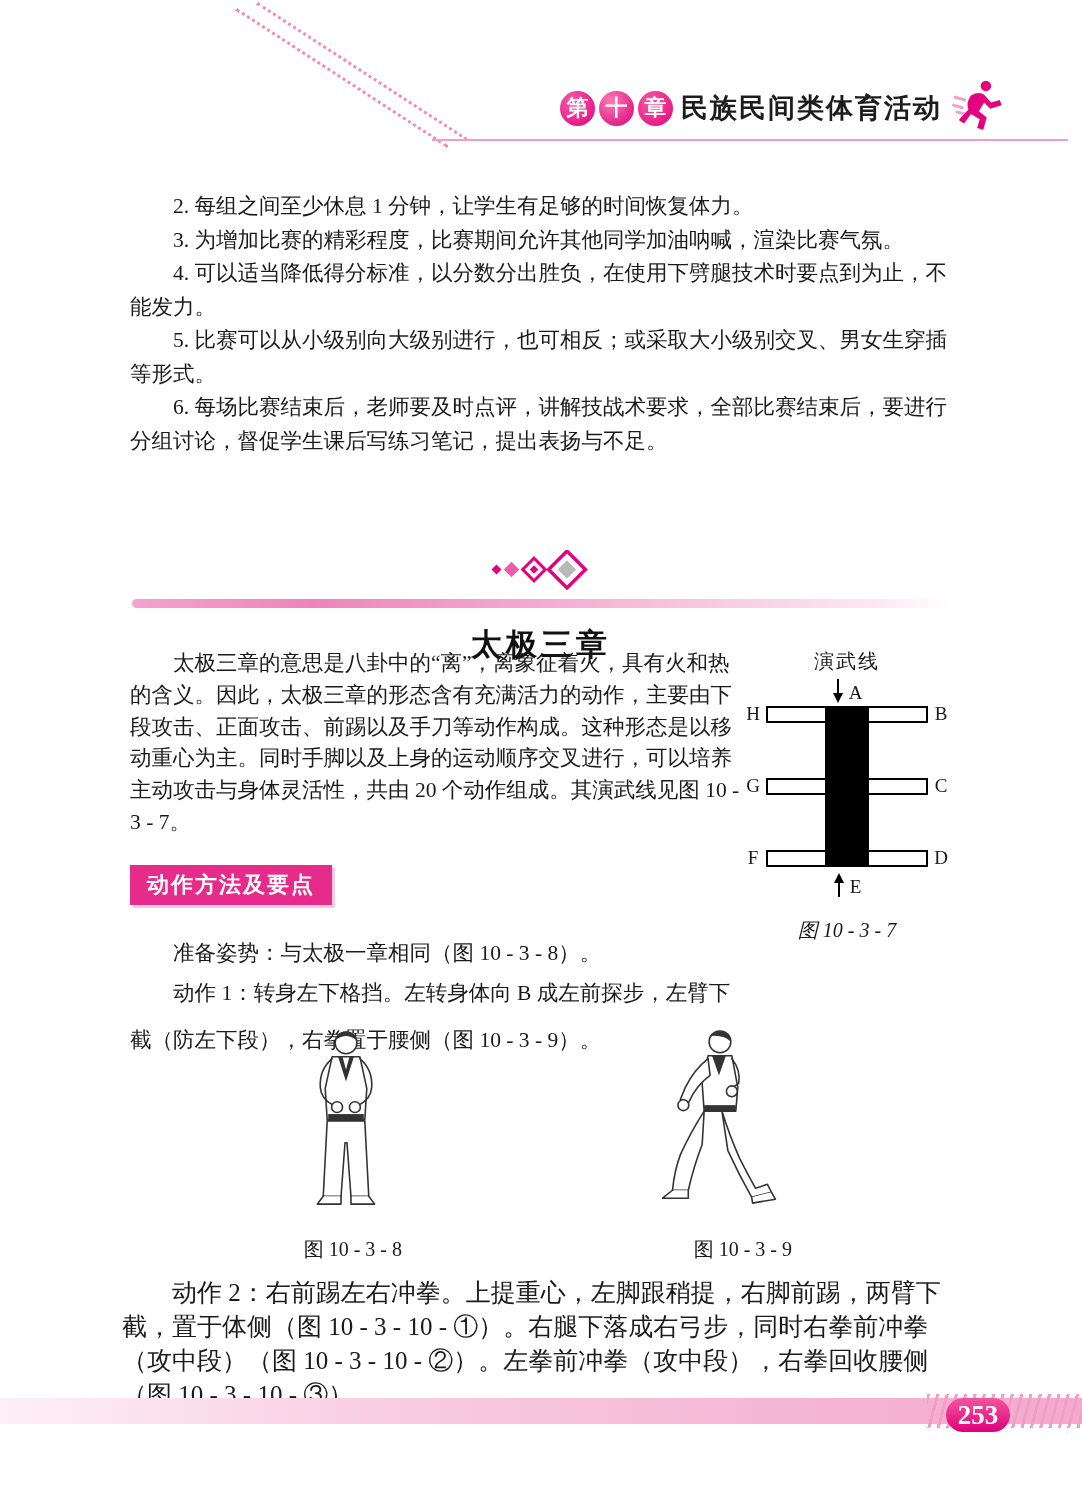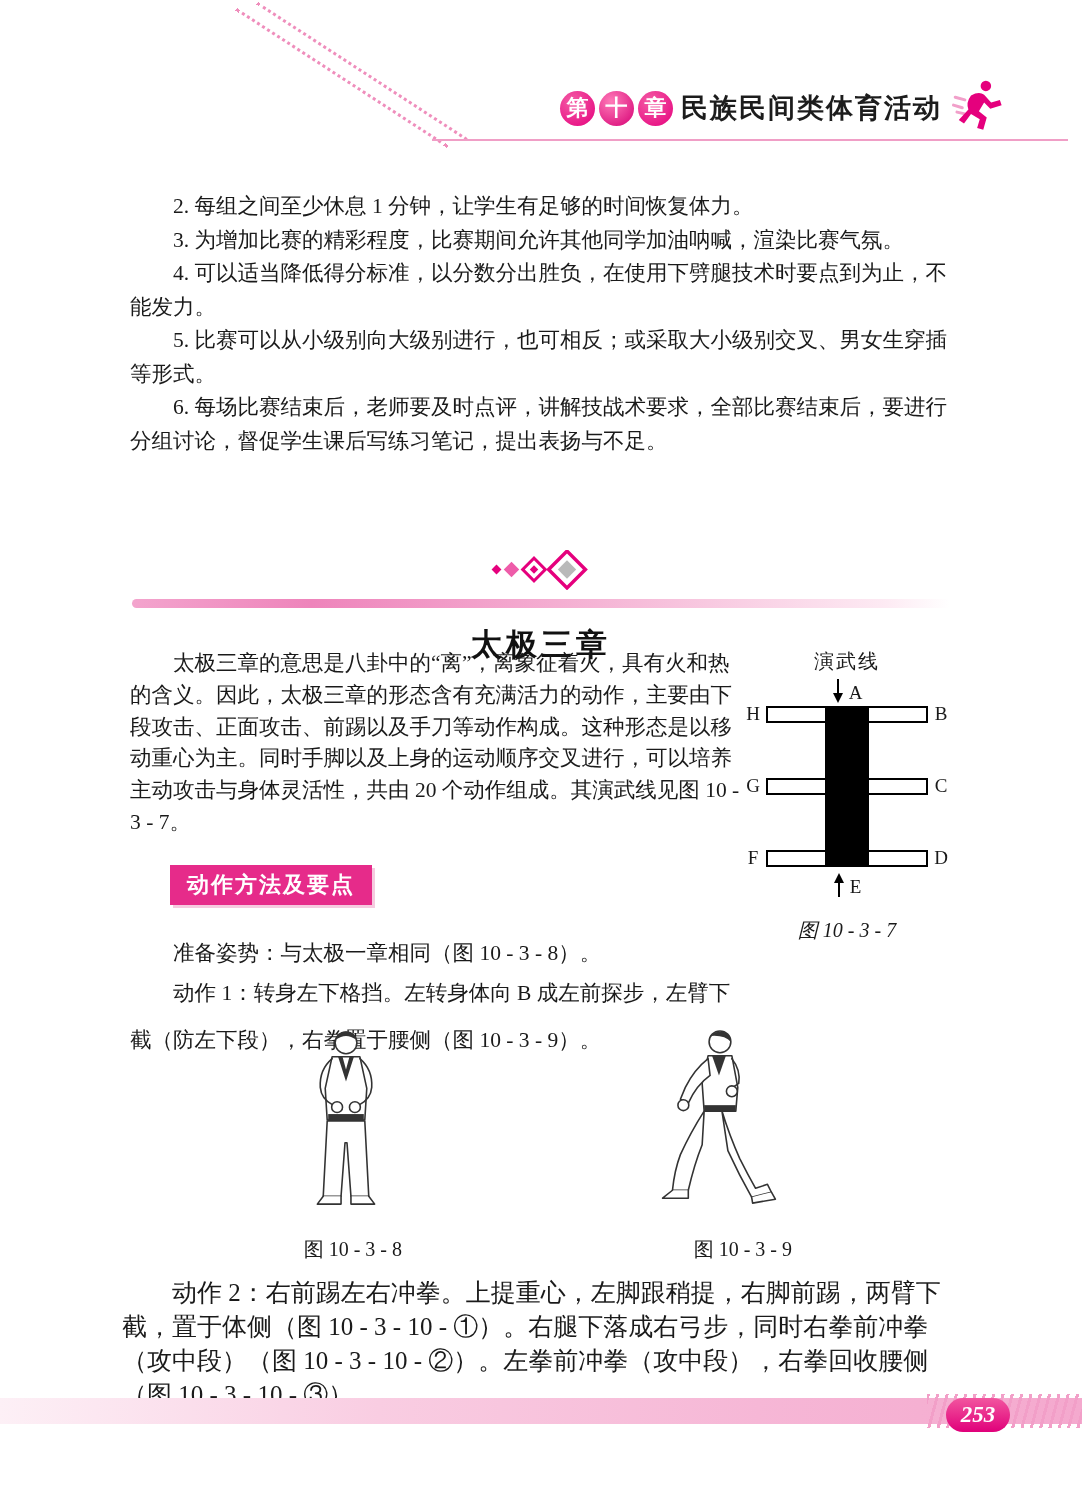--- a/index.html
+++ b/index.html
@@ -53,21 +53,20 @@
   .columns { position:absolute; top:648px; left:130px; width:822px; display:flex; gap:0; }
   .col-left { width:612px; }
   .col-right { width:210px; margin-left:0; }
   .intro { font-size:21.5px; line-height:31.8px; text-indent:2em; }
   .sub-heading {
     display:inline-block; margin-top:26px; padding:5px 17px;
     background:#e62b8a; color:#fff;
     font-family:"Liberation Sans","DejaVu Sans",sans-serif;
     font-weight:bold; font-size:22px; letter-spacing:2px;
     box-shadow:3px 3px 0 #f6cadf;
-    margin-left:40px;
   }
   .prep { margin-top:32px; font-size:21.5px; line-height:33px; text-indent:2em; }
   .action1 { font-size:21.5px; line-height:47px; text-indent:2em; }
 
   
   .pattern { width:210px; text-align:center; }
   .p-top-label { font-size:20px; letter-spacing:2px; }
   .arrow-row { display:flex; justify-content:center; align-items:flex-end; gap:5px; height:26px; margin-top:2px; }
   .arrow-row .pl { font-size:19px; line-height:20px; }
   .p-grid { position:relative; width:206px; height:163px; margin:3px auto 0; }
@@ -93,21 +92,21 @@
     position:absolute; top:1398px; left:0; width:100%; height:26px;
     background:linear-gradient(90deg,#fdf0f6 0%,#f9cde2 35%,#f6b7d6 70%,#f4a9ce 100%);
   }
   .footer-stripes {
     position:absolute; top:1394px; right:0; width:155px; height:34px;
     background:repeating-linear-gradient(105deg,#f29fc8 0 3px, rgba(255,255,255,0) 3px 9px);
   }
   .page-badge {
     position:absolute; top:1398px; right:72px; width:64px; height:34px; border-radius:17px;
     background:linear-gradient(180deg,#f2569f 0%,#e0007a 100%);
-    color:#fff; font-style:italic; font-weight:bold; font-size:23px;
+    color:#fff; font-weight:bold; font-size:27px;
     display:flex; align-items:center; justify-content:center;
   }
 </style>
 </head>
 <body>
 
 <div class="page">
 
   <div class="diag diag1"></div>
   <div class="diag diag2"></div>

